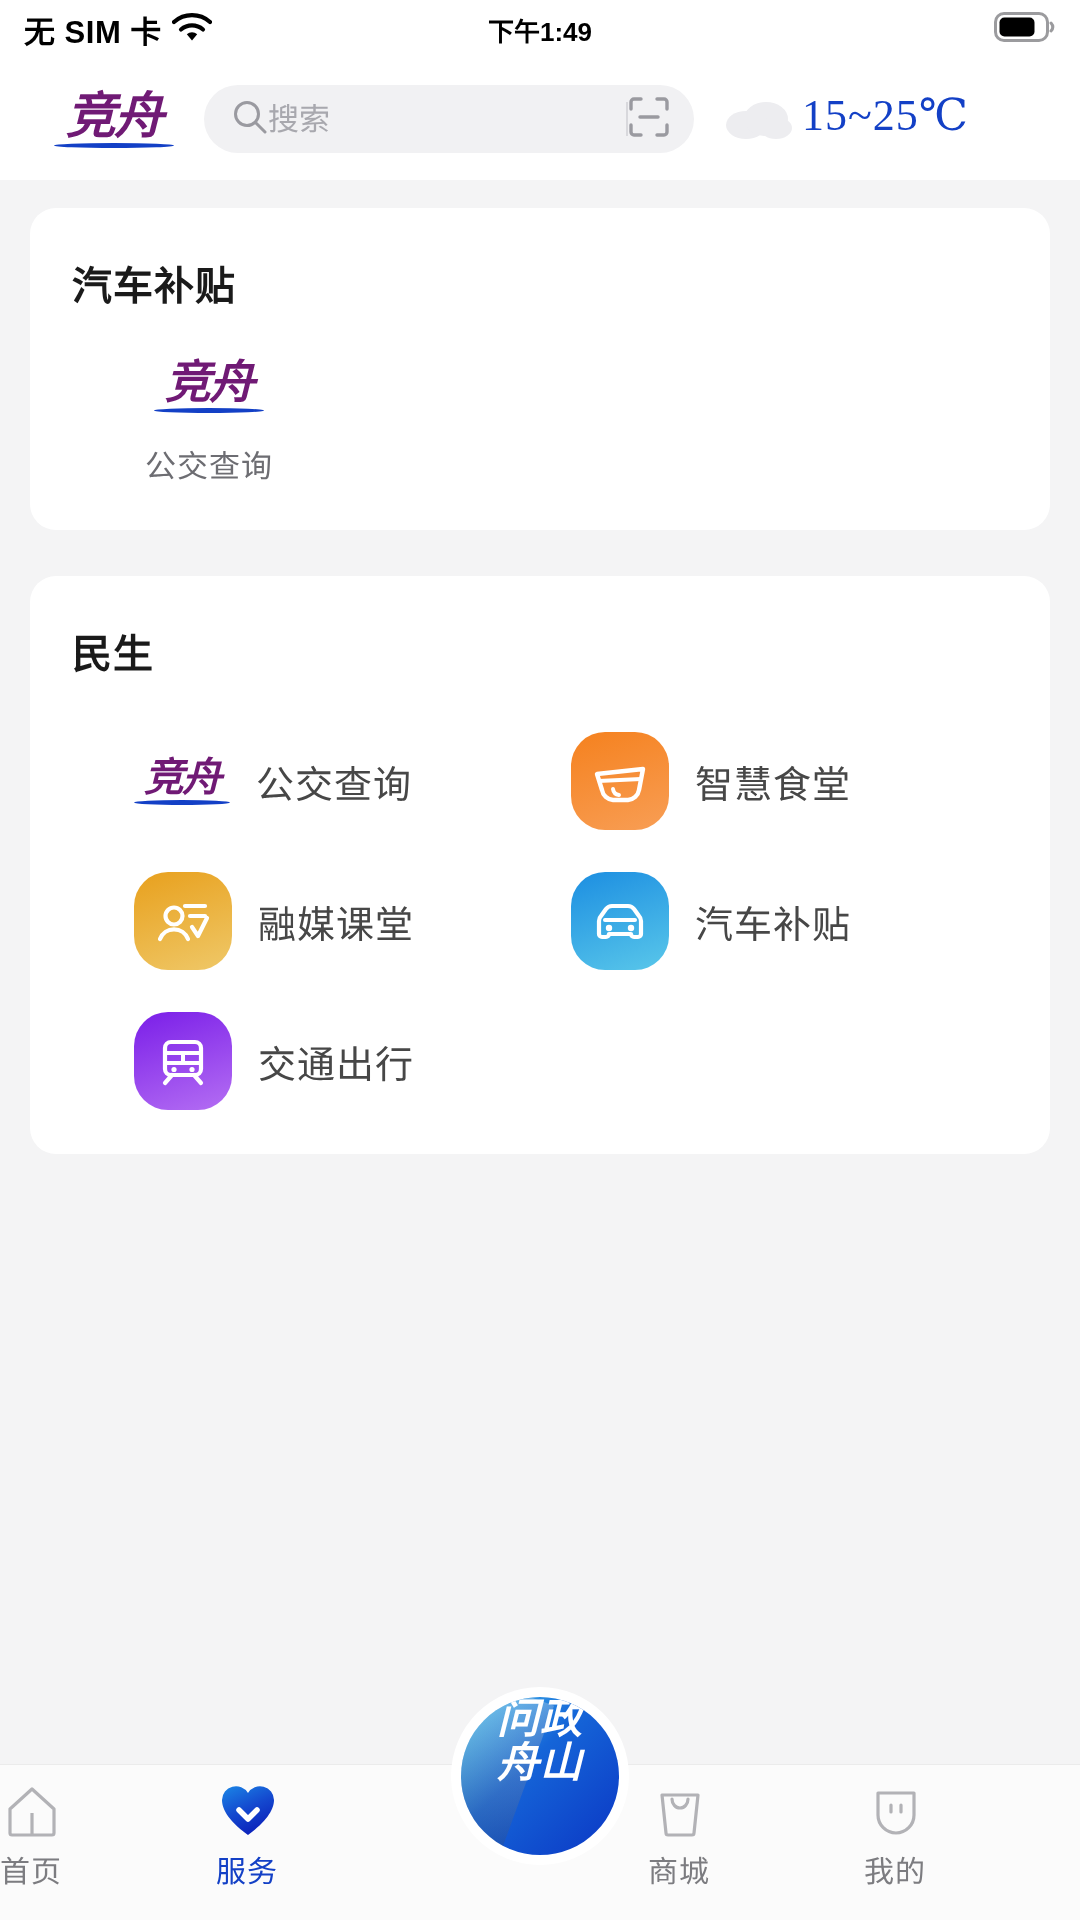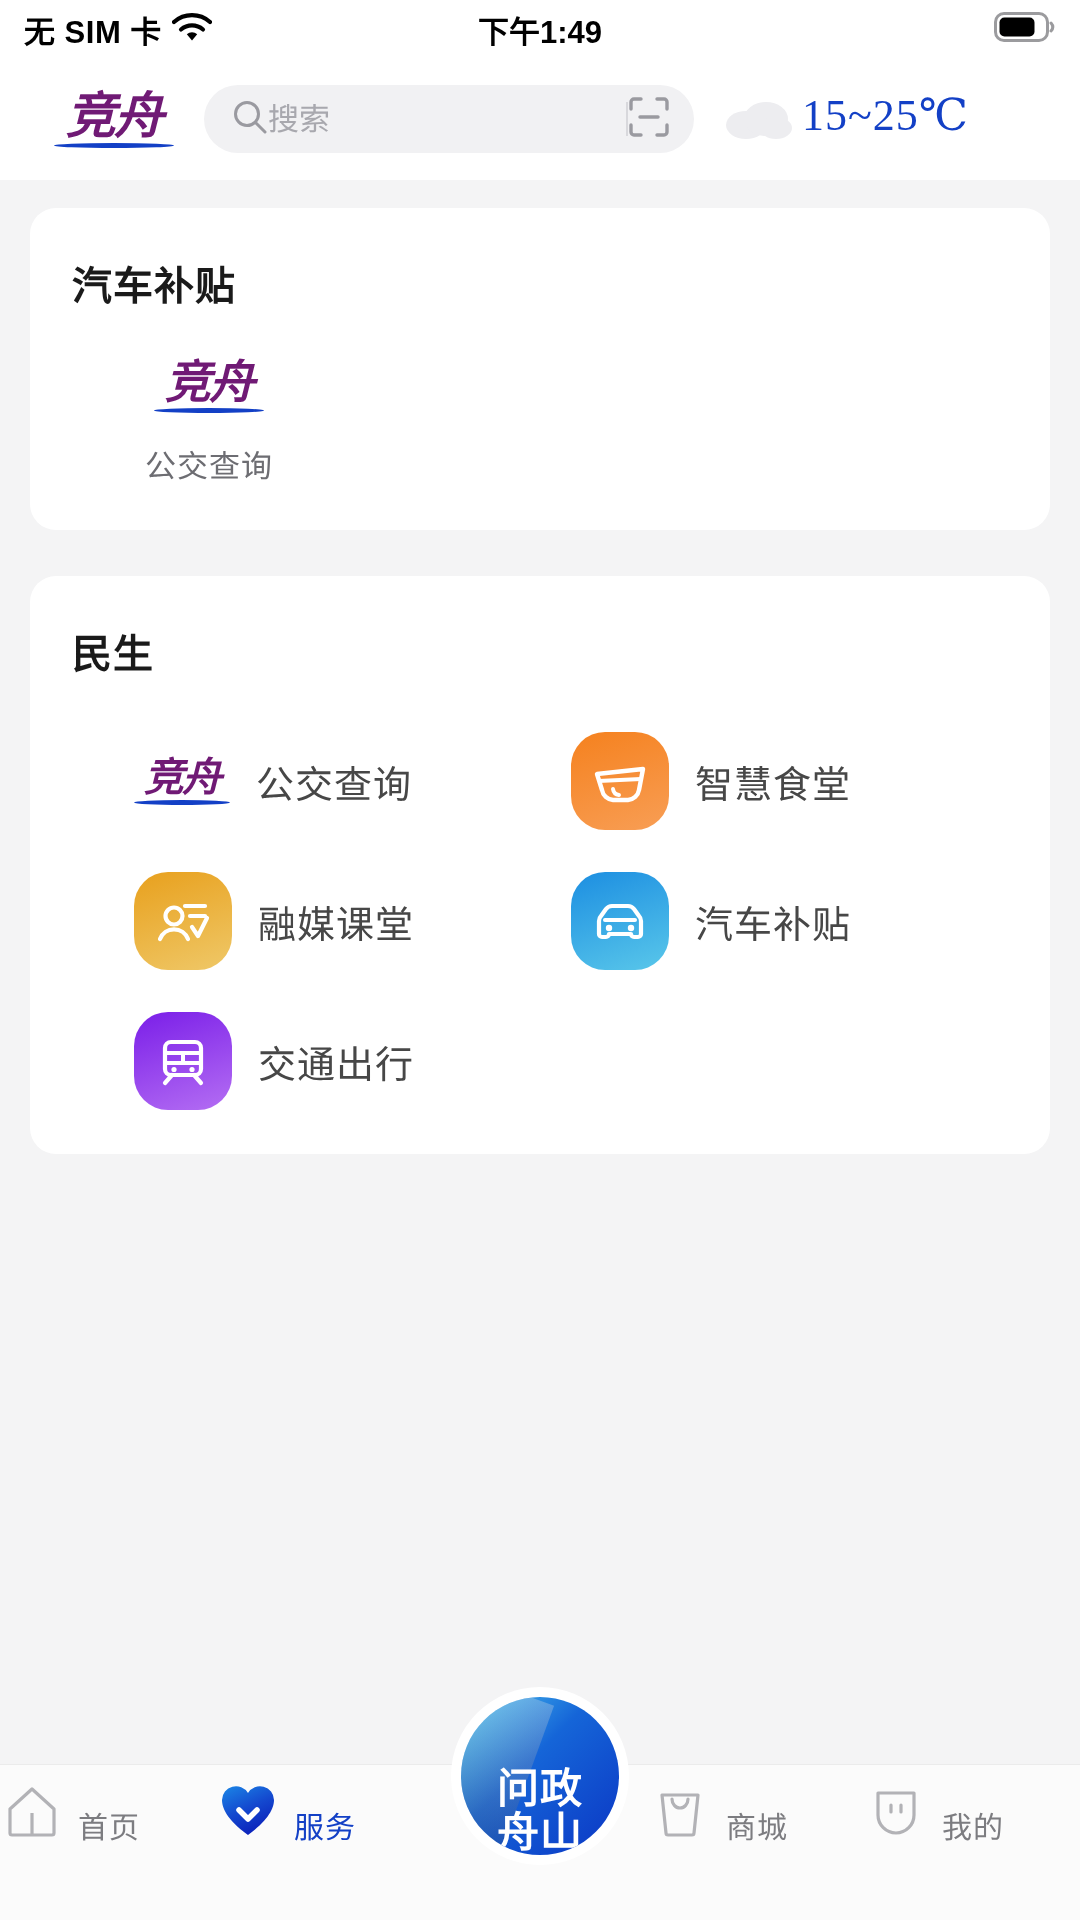--- a/index.html
+++ b/index.html
@@ -27,21 +27,21 @@
   }
   .sb-left { display:flex; align-items:center; gap:10px; }
   .sb-carrier {
     font-size:31px; font-weight:700; color:#000;
     letter-spacing:.5px; white-space:nowrap;
   }
   .wifi-icon { display:block; margin-top:2px; }
   .sb-time {
     position:absolute; left:0; right:0; top:0; bottom:0;
     display:flex; align-items:center; justify-content:center;
-    font-size:31px; font-weight:700; color:#000;
+    font-size:26px; font-weight:700; color:#000;
     pointer-events:none;
   }
   .sb-right { margin-left:auto; display:flex; align-items:center; }
 
   
   .header {
     flex:0 0 122px;
     background:#ffffff;
     display:flex; align-items:center;
     padding:0 26px 0 44px;
@@ -161,44 +161,44 @@
   .tabbar {
     flex:0 0 156px;
     background:#fbfbfb;
     border-top:1px solid #ebebeb;
     display:flex; align-items:flex-start;
     position:relative;
     padding-top:14px;
   }
   .tab {
     flex:1 1 0;
-    display:flex; flex-direction:row;
-    align-items:flex-end; gap:14px;
+    display:flex; flex-direction:column;
+    align-items:flex-start; 
   }
   .tab-label {
     font-size:30px; color:#7c7c80; letter-spacing:1px;
     font-family:"Liberation Serif","DejaVu Serif",serif;
   }
   .tab.active .tab-label { color:#1340c6; }
   .tab.center { visibility:hidden; }
   .center-btn {
     position:absolute;
     left:50%; transform:translateX(-50%);
     top:-78px;
     width:178px; height:178px;
     border-radius:50%;
     background:#ffffff;
     display:flex; align-items:center; justify-content:center;
   }
   .center-inner {
     width:158px; height:158px; border-radius:50%;
     background:
       linear-gradient(135deg,#4cc9f0 0%,#1565d8 42%,#0b36c4 100%);
-    display:flex; align-items:flex-end; justify-content:center;
-    position:relative; overflow:hidden;
+    display:flex; align-items:flex-start; justify-content:center;
+    position:relative; overflow:hidden;font-style:italic;
   }
   .center-inner::before {
     content:"";
     position:absolute; left:-30%; top:-10%;
     width:70%; height:120%;
     background:linear-gradient(160deg,rgba(255,255,255,.30),rgba(0,0,0,.18));
     transform:rotate(20deg);
   }
   .center-text {
     position:relative; z-index:2;

